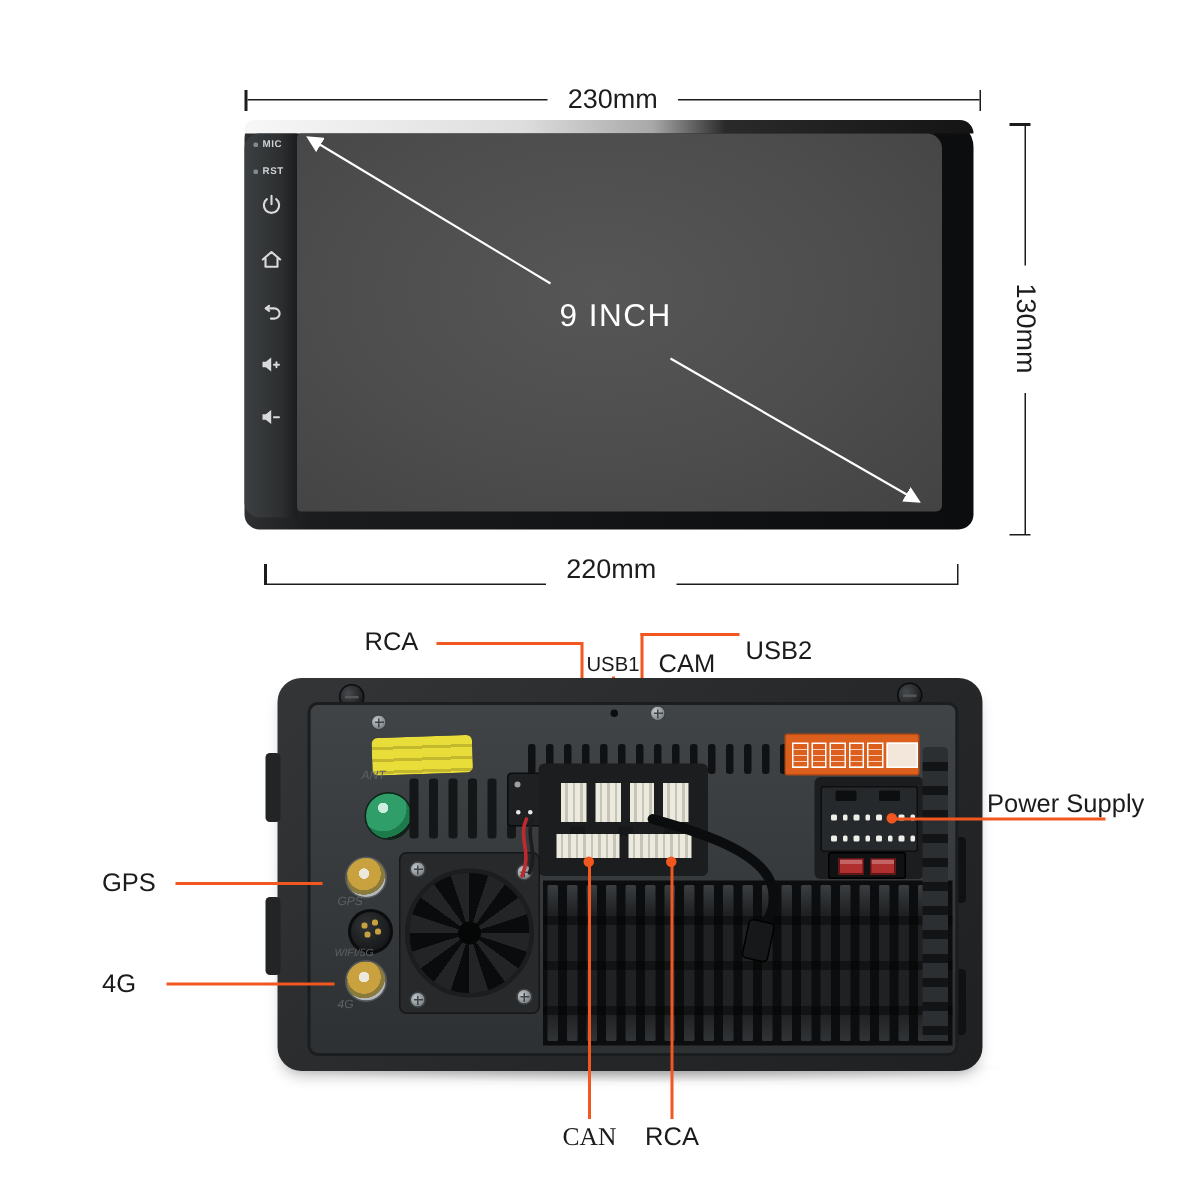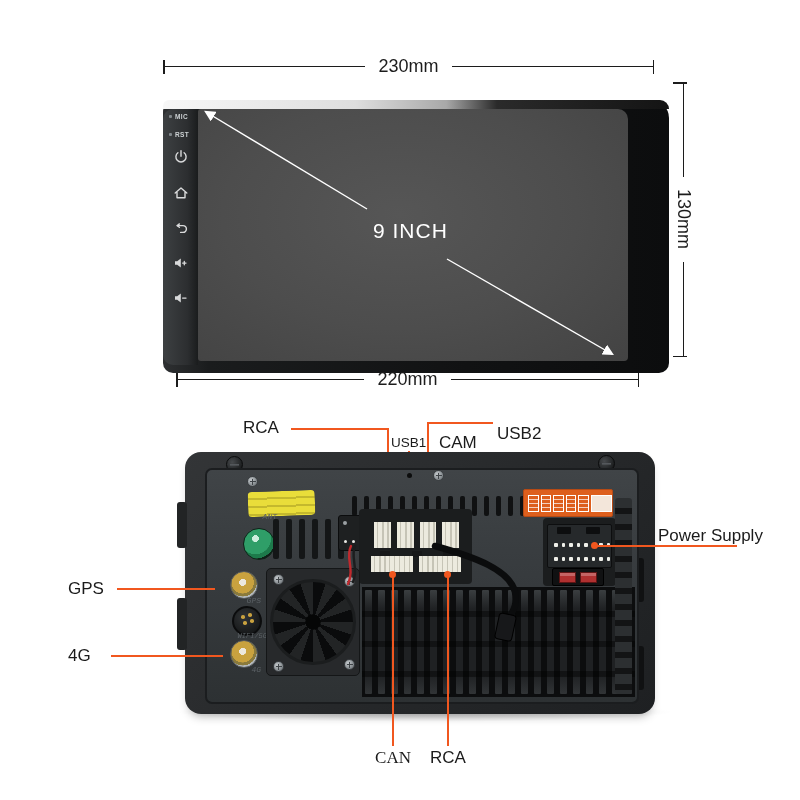--- a/index.html
+++ b/index.html
@@ -15,23 +15,23 @@
   .dim-text{font-size:18px;color:var(--dim-line);margin:0 13px;white-space:nowrap;}
   .tick-v{width:1.5px;height:14px;background:var(--dim-line);}
   .tick-h{height:1.5px;width:14px;background:var(--dim-line);}
   .dline{flex:1;height:1px;background:var(--dim-line);}
   .dline-v{flex:1;width:1px;background:var(--dim-line);}
   .dim-vert{flex-direction:column;}
   .dim-vert .dim-text{writing-mode:vertical-rl;margin:12px 0;}
   .dim-vert .tick-h{margin-left:-6.5px;}
   .dim-vert .dline-v{margin-left:0;}
   
-  .front-unit{position:absolute;left:163px;top:100px;width:486px;height:273px;
+  .front-unit{position:absolute;left:163px;top:80px;width:486px;height:273px;
      background:linear-gradient(90deg,#2e3032 0,#1a1c1d 9%,#111213 60%,#0c0d0e 100%);
-     border-radius:12px 18px 10px 10px;padding-left:20px;}
+     border-radius:12px 18px 10px 10px;}
   .top-edge{position:absolute;left:0;top:0;width:100%;height:9px;border-radius:12px 18px 0 0;
      background:linear-gradient(90deg,#f7f7f7 0,#dedede 38%,#a8a8a8 56%,#2a2a2a 66%,#141414 100%);}
   .side-strip{position:absolute;left:0;top:9px;width:35px;height:256px;
      background:linear-gradient(90deg,#3d4042 0,#2c2e30 70%,#1a1c1d 100%);border-radius:10px 0 0 10px;}
   .ctl-row{position:absolute;left:6px;display:flex;align-items:center;gap:3px;}
   .ctl-dot{width:3px;height:3px;background:#83898c;border-radius:1px;}
   .ctl-txt{font-size:6.5px;font-weight:bold;letter-spacing:.4px;color:#ccd1d3;}
   .ctl-ic{position:absolute;left:10px;width:16px;height:16px;}
   .screen{position:absolute;left:35px;top:9px;width:430px;height:252px;
      background:radial-gradient(ellipse at 47% 42%,#565656 0,#4d4d4d 55%,#434343 100%);
@@ -63,21 +63,21 @@
   .dotscrew{position:absolute;width:5px;height:5px;border-radius:50%;background:#0c0d0d;}
   .slot-row{position:absolute;display:flex;gap:7px;}
   .slot{width:5px;height:20px;background:#101112;border-radius:2px;}
   .sticker-y{position:absolute;background:var(--sticker-yellow);border-radius:4px;transform:rotate(-2deg);
      background-image:repeating-linear-gradient(180deg,transparent 0 6px,rgba(110,100,15,.30) 6px 8px);}
   .sticker-o{position:absolute;background:var(--sticker-orange);border:1px solid #b64a15;border-radius:2px;
      display:flex;align-items:center;padding-left:4px;gap:2px;}
   .so-cell{width:11px;height:17px;border:1.5px solid #fff;box-sizing:border-box;
      background-image:repeating-linear-gradient(180deg,transparent 0 3px,rgba(255,255,255,.7) 3px 4px);}
   .so-blk{width:22px;height:17px;background:#f3e6da;border:1px solid #fff;box-sizing:border-box;}
-  .emb{position:absolute;font-size:8px;font-style:italic;color:#5b6165;text-align:right;font-family:Liberation Mono, monospace;}
+  .emb{position:absolute;font-size:8px;font-style:italic;color:#5b6165;text-align:left;}
   .grn{position:absolute;width:30px;height:30px;border-radius:50%;border:1px solid #0d2418;
      background:radial-gradient(circle at 38% 32%,#cdeede 0 12%,var(--antenna-green) 13% 56%,#1d7a4b 57% 72%,#101f18 73% 100%);}
   .ribs{position:absolute;display:flex;gap:7px;}
   .rib{width:6px;height:40px;background:#141617;border-radius:2px;}
   .blk-conn{position:absolute;background:#1e2021;border:1px solid #0b0c0d;border-radius:3px;}
   .bc-screw{position:absolute;width:4px;height:4px;border-radius:50%;background:#9ba0a3;}
   .bc-pin{position:absolute;width:3px;height:3px;border-radius:50%;background:#e8e8e4;}
   .recess{position:absolute;background:#1b1d1e;border-radius:4px;}
   .wt-row{position:absolute;display:flex;gap:2px;}
   .wt-sec{flex:1;background:var(--connector-white);border-radius:2px;
@@ -164,21 +164,21 @@
   </div>
 
   <div class="dim dim-vert" style="left:673px;top:82px;height:275px;">
     <span class="tick-h"></span>
     <span class="dline-v"></span>
     <span class="dim-text">130mm</span>
     <span class="dline-v"></span>
     <span class="tick-h"></span>
   </div>
 
-  <div class="dim" style="left:176px;top:369px;width:463px;">
+  <div class="dim" style="left:176px;top:369px;width:463px;align-items:flex-end;">
     <span class="tick-v"></span>
     <span class="dline"></span>
     <span class="dim-text">220mm</span>
     <span class="dline"></span>
     <span class="tick-v"></span>
   </div>
 
   <div class="lab" style="left:243px;top:418px;">RCA</div>
   <div class="cl" style="left:291px;top:428px;width:97px;height:2px;"></div>
   <div class="cl" style="left:387px;top:428px;width:2px;height:101px;"></div>

